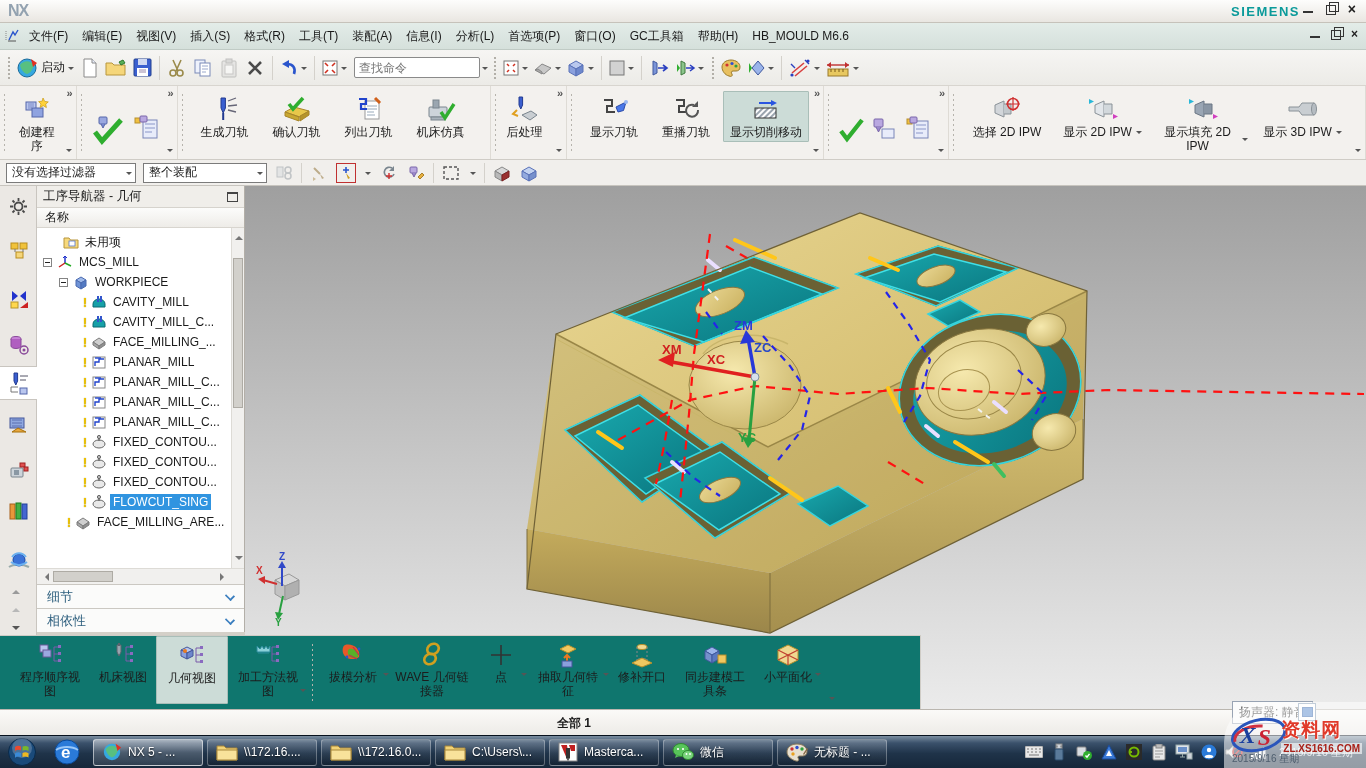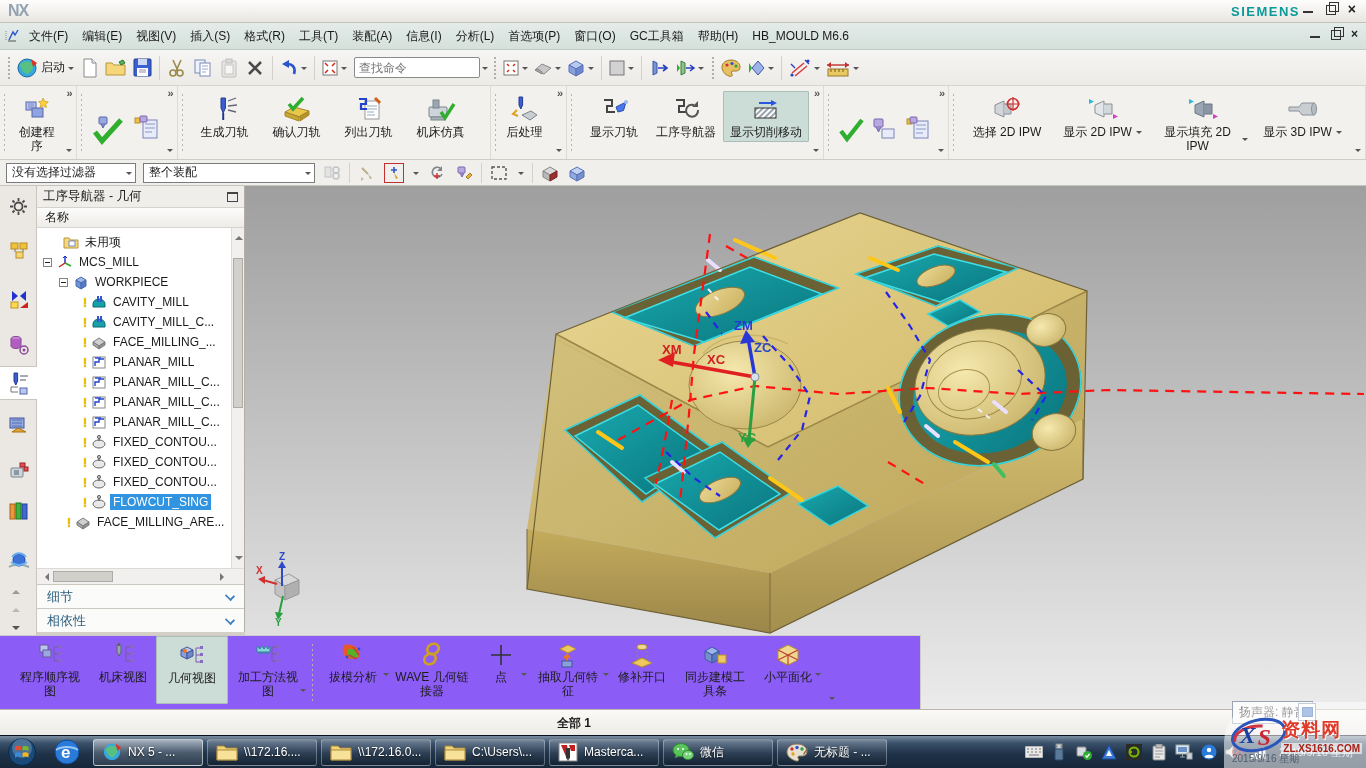--- a/index.html
+++ b/index.html
@@ -70,21 +70,21 @@
 .ti{flex:none;margin:0 3px 0 2px}
 .vscroll{position:absolute;right:0;top:0;bottom:0;width:13px;background:#f1f0ee;border-left:1px solid #dddbd6}
 .vthumb{position:absolute;left:1px;right:1px;top:30px;height:150px;background:#d2d0cb;border:1px solid #aeaba4}
 .sarrow{position:absolute;left:3px;width:0;height:0;border:4px solid transparent}
 .hscroll{height:16px;background:#f1f0ee;border-top:1px solid #dddbd6;position:relative}
 .hthumb{position:absolute;left:16px;top:2px;width:60px;height:11px;background:#d2d0cb;border:1px solid #aeaba4}
 .harrow{position:absolute;top:4px;width:0;height:0;border:4px solid transparent}
 .deps{height:24px;border-top:1px solid #cbc8c2;background:#fbfbfa;display:flex;align-items:center;padding:0 10px;font-size:13px;color:#2e5f7e;position:relative}
 .chev{position:absolute;right:10px;top:7px;width:8px;height:8px;border-right:2px solid #3a7ebf;border-bottom:2px solid #3a7ebf;transform:rotate(45deg) scaleY(.8)}
 
-.bottombar{position:absolute;left:0;top:449px;width:921px;height:74px;background:#8b5cf6;border-top:1px solid #cfccc6;border-right:1px solid #cfccc6;display:flex;z-index:5;padding-left:10px}
+.bottombar{position:absolute;left:0;top:449px;width:921px;height:74px;background:#0f766e;border-top:1px solid #cfccc6;border-right:1px solid #cfccc6;display:flex;z-index:5;padding-left:10px}
 .bbtn{display:flex;flex-direction:column;align-items:center;font-size:12px;line-height:14px;text-align:center;padding:4px 6px 0;color:#1c1c1c;position:relative}
 .bbtn .ric{height:30px;display:flex;align-items:center;justify-content:center}
 .bsep{width:9px;position:relative}
 .bsep::before{content:"";position:absolute;left:4px;top:8px;bottom:8px;width:1px;background-image:repeating-linear-gradient(#b6b3ac 0 2px,transparent 2px 5px)}
 .bcaret{width:0;height:0;border:3.5px solid transparent;border-top-color:#555;align-self:flex-end;margin:0 0 6px 0}
 
 .statusbar{position:absolute;left:0;top:709px;right:0;height:26px;background:linear-gradient(#fbfaf8,#edebe7);border-top:1px solid #bab6af}
 .statustext{position:absolute;left:557px;top:5px;font-size:12px;font-weight:bold}
 .spk{position:absolute;left:1232px;top:701px;height:23px;background:#fbfbfb;border:1px solid #98a3b3;display:flex;align-items:center;padding:0 6px;font-size:12px;z-index:8}
 .monic{position:absolute;left:1298px;top:703px;width:18px;height:18px;border:1px solid #7a92ad;background:#fff;display:flex;align-items:center;justify-content:center;z-index:8}
@@ -421,21 +421,21 @@
         <span>显示刀轨</span>
       </div>
       <div class="rbtn" style="width:70px">
         <span class="ric">
             <svg width="30" height="28" viewBox="0 0 30 28">
               <path d="M5 5h8v6H8v6h8" stroke="#444" stroke-width="2" fill="none"></path>
               <path d="M27 15a6 6 0 1 1-4-5" fill="none" stroke="#555" stroke-width="2"></path>
               <path d="M27 6v6h-6z" fill="#555"></path>
             </svg>
           </span>
-        <span>工序导航器</span>
+        <span>重播刀轨</span>
       </div>
       <div class="rbtn active-tool" style="width:86px;height:51px">
         <span class="ric">
             <svg width="30" height="28" viewBox="0 0 30 28">
               <defs>
                 <pattern id="hat" width="4" height="4" patternTransform="rotate(45)" patternUnits="userSpaceOnUse">
                   <rect width="4" height="4" fill="#fdfdfd"></rect>
                   <rect width="2" height="4" fill="#9aa4ae"></rect>
                 </pattern>
               </defs>
@@ -527,21 +527,21 @@
           </span>
       </div>
     </div>
   </div>
 
   <div class="selbar">
     <span class="selbox" style="width:130px">
       <span style="flex:1">没有选择过滤器</span>
       <span class="caret"></span>
     </span>
-    <span class="selbox" style="width:172px">
+    <span class="selbox" style="width:124px">
       <span style="flex:1">整个装配</span>
       <span class="caret"></span>
     </span>
     <span class="sicon" style="opacity:.4">
         <svg width="18" height="18" viewBox="0 0 18 18">
           <rect x="2" y="3" width="6" height="10" fill="#cfd4da" stroke="#7a858e"></rect>
           <circle cx="13" cy="6" r="3" fill="none" stroke="#7a858e" stroke-width="1.5"></circle>
           <circle cx="13" cy="12" r="3" fill="none" stroke="#7a858e" stroke-width="1.5"></circle>
         </svg>
       </span>

